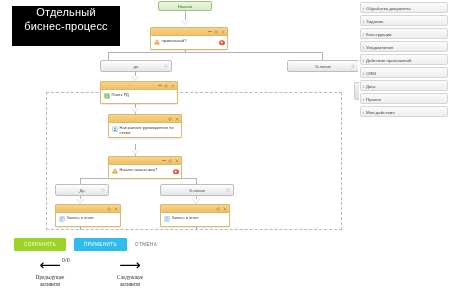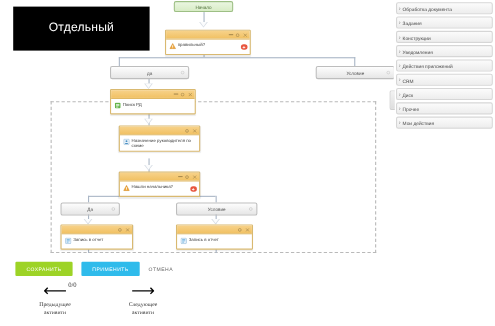--- a/index.html
+++ b/index.html
@@ -22,23 +22,23 @@
   
   .subproc{
     position:absolute;
     border:1px dashed #b9b9b9;
     background:transparent;
     box-sizing:border-box;
   }
 
   
   .title-plate{
-    position:absolute;left:12px;top:6px;width:124px;height:40px;
+    position:absolute;left:12px;top:6px;width:108px;height:40px;
     background:#000;color:#fff;
-    display:flex;align-items:center;justify-content:center;
+    display:flex;align-items:flex-start;justify-content:center;
     text-align:center;line-height:1.25;
     font-size:11px;font-weight:400;letter-spacing:.2px;
     z-index:30;
   }
 
   
   .node{position:absolute;box-sizing:border-box;}
 
   
   .node-start{
@@ -372,20 +372,21 @@
           <rect x="3.2" y="5.4" width="5.6" height="1.1" fill="#4aa0d8"></rect>
           <rect x="3.2" y="7.6" width="3.4" height="1.1" fill="#4aa0d8"></rect>
         </svg>
         <span class="act-label">Запись в отчет</span>
       </div>
     </div>
 
     <div class="title-plate">
       <div>
         <div>Отдельный</div>
+        <div>биснес-процесс</div>
       </div>
     </div>
   </div>
 
   <div class="bottombar">
     <div class="btn-row">
       <button class="btn btn-save">СОХРАНИТЬ</button>
       <button class="btn btn-apply">ПРИМЕНИТЬ</button>
       <button class="btn btn-cancel">ОТМЕНА</button>
     </div>

